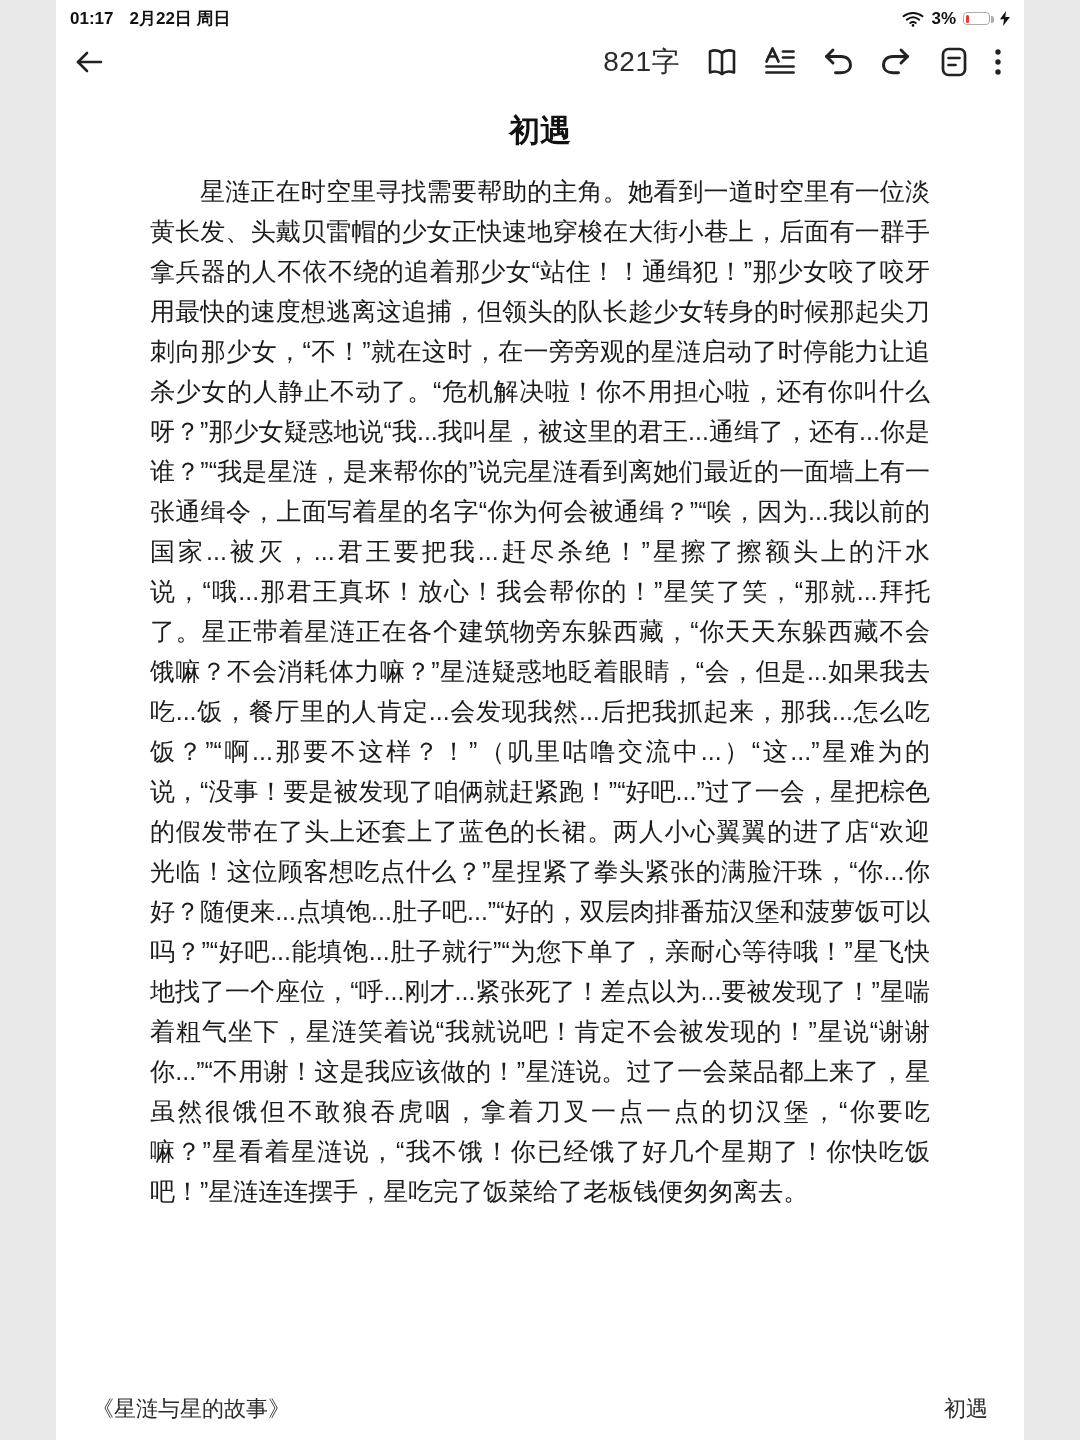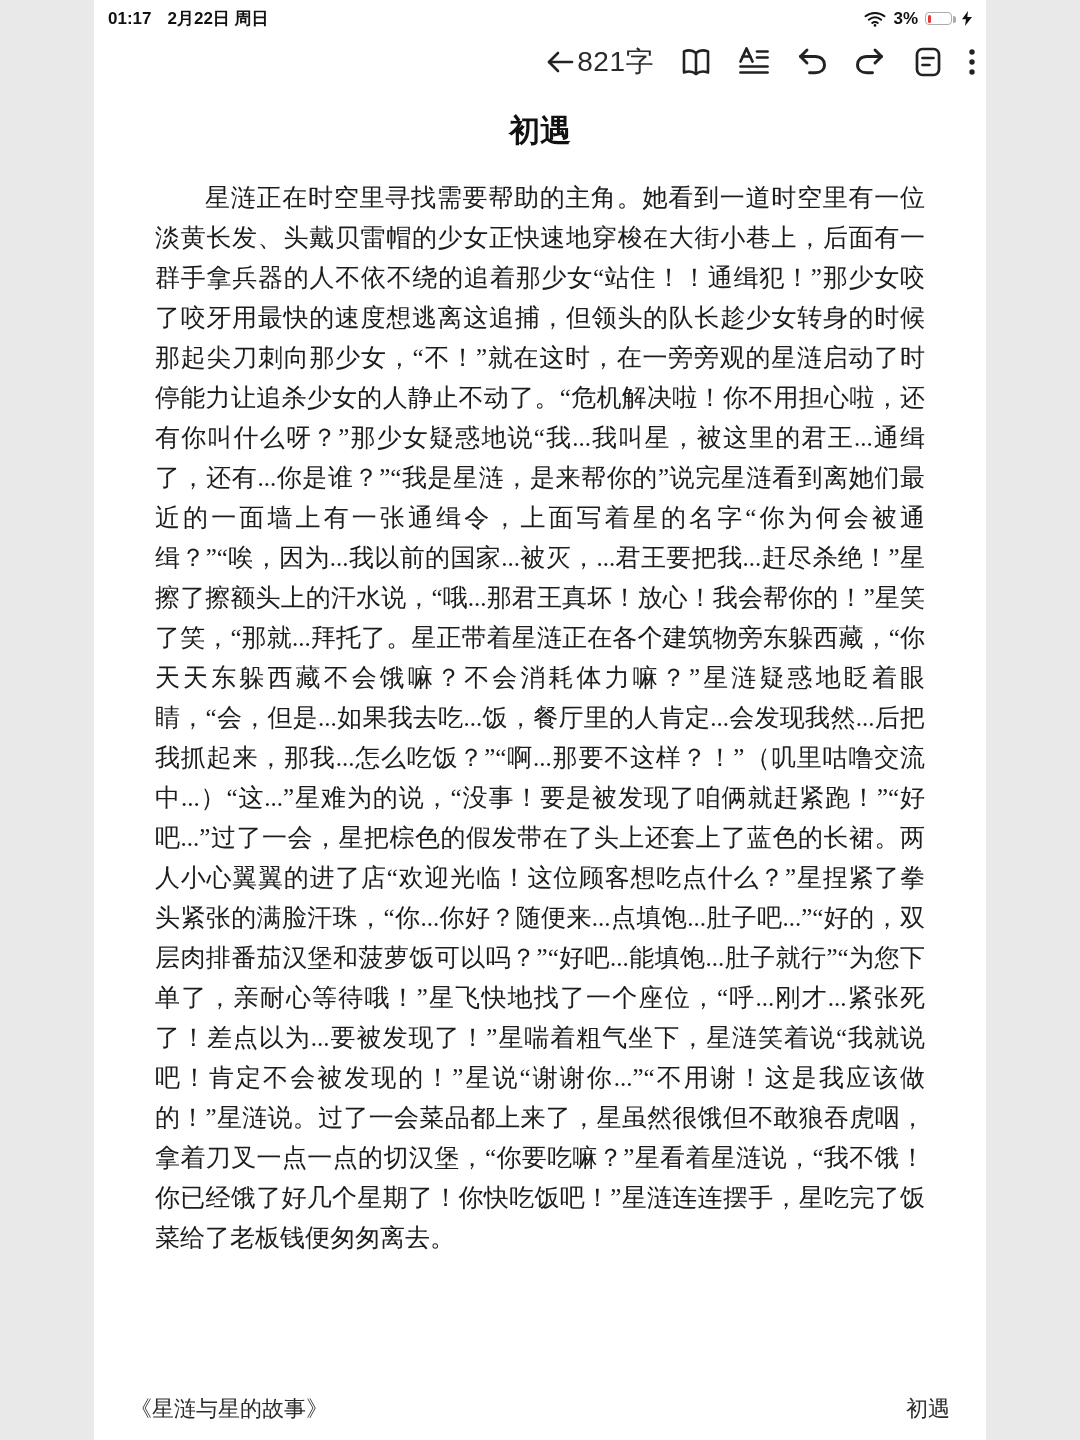--- a/index.html
+++ b/index.html
@@ -1,19 +1,19 @@
 <!DOCTYPE html>
 <html><head>
 <meta charset="utf-8">
 <style>
   * { margin:0; padding:0; box-sizing:border-box; }
   html,body { background:#e9e9e9; }
   .page {
     position:relative;
-    width:892px; height:1440px;
+    width:968px; height:1440px;
     margin:0 auto;
     background:#ffffff;
     font-family:"Liberation Sans", sans-serif;
     color:#1a1a1a;
     overflow:hidden;
   }
   
   .status-bar {
     display:flex; justify-content:space-between; align-items:center;
     padding:7px 14px 0 14px;
@@ -32,46 +32,45 @@
     position:absolute; left:1.5px; top:1.5px; bottom:1.5px; width:3.5px;
     border-radius:1.5px;
   }
   .battery-nub {
     position:absolute; right:-5px; top:3px;
     width:3px; height:6.5px; background:#ababab;
     border-radius:0 2.5px 2.5px 0;
   }
   
   .toolbar {
-    display:flex; justify-content:flex-end; align-items:center;
-    padding:12px 10px 4px 16px;
+    display:flex; justify-content:space-between; align-items:center;
+    padding:12px 22px 4px 16px;
     height:56px;
   }
   .toolbar-right { display:flex; align-items:center; gap:22px; }
   .icon-btn {
     background:none; border:none; padding:0; cursor:pointer;
     display:inline-flex; align-items:center; justify-content:center;
     height:36px;
   }
   .word-count { font-size:28px; color:#2b2b2b; letter-spacing:0.5px; margin-right:2px; }
   
   .doc-title {
     margin-top:24px;
     text-align:center;
     font-size:31px; font-weight:700; color:#111;
   }
   .doc-body {
-    margin-top:26px;
-    padding:0 61px;
+    margin-top:19px;
+    padding:0 94px;
     font-size:25px; line-height:40px;
     text-indent:2em;
     text-align:justify;
     color:#1c1c1c;
     cursor:text;
-    font-family:Liberation Serif, serif;
   }
   
   .footer {
     position:absolute; left:0; right:0; bottom:16px;
     display:flex; justify-content:space-between; align-items:center;
     padding:0 36px;
     font-size:22px; color:#2b2b2b;gap:43px;
   }
   svg { display:block; }
 </style>

